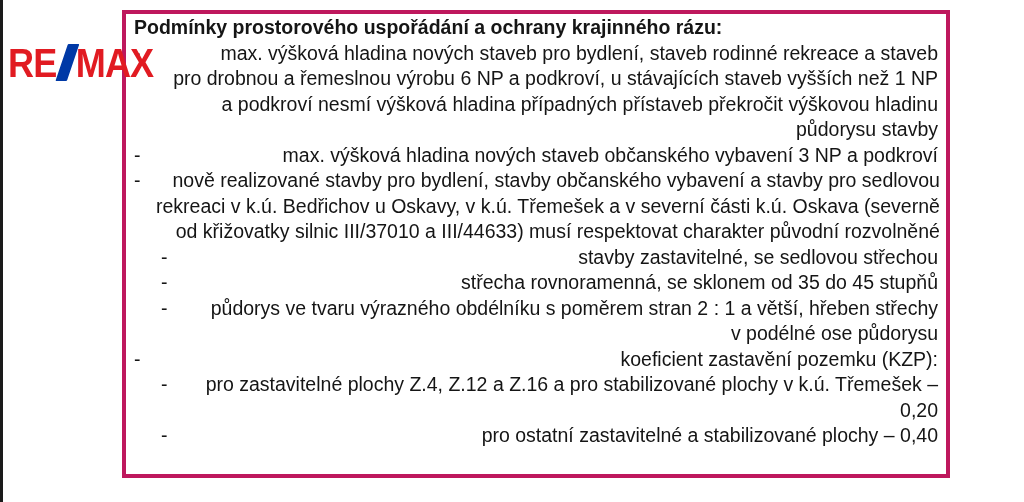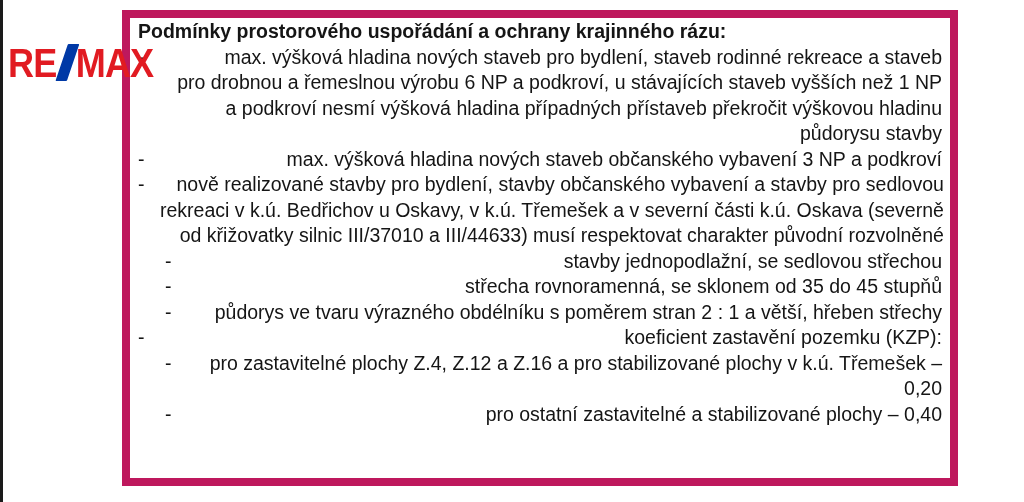--- a/index.html
+++ b/index.html
@@ -24,21 +24,21 @@
     height: 502px;
     background: #1a1a1a;
   }
   .panel {
     position: absolute;
     left: 122px;
     top: 10px;
     width: 804px;
     height: 459px;
     background: #ffffff;
-    border: 8px solid #be185d;
+    border: 4px solid #be185d;
     padding: 1px 8px 0 8px;
     font-size: 19.5px;
     line-height: 25.5px;
     z-index: 1;
   }
   .panel-title {
     font-weight: bold;
     white-space: nowrap;
   }
   .bullet {
@@ -120,33 +120,34 @@
           <span class="dash">-</span>
           <div class="text">
             <div class="ln">nově realizované stavby pro bydlení, stavby občanského vybavení a stavby pro sedlovou</div>
             <div class="ln">rekreaci v k.ú. Bedřichov u Oskavy, v k.ú. Třemešek a v severní části k.ú. Oskava (severně</div>
             <div class="ln">od křižovatky silnic III/37010 a III/44633) musí respektovat charakter původní rozvolněné</div>
           </div>
         </div>
         <div class="bullet level2">
           <span class="dash">-</span>
           <div class="text">
-            <div class="ln">stavby jednopodlažní, se sedlovou střechou</div>
+            <div class="ln">stavby zastavitelné, se sedlovou střechou</div>
           </div>
         </div>
         <div class="bullet level2">
           <span class="dash">-</span>
           <div class="text">
             <div class="ln">střecha rovnoramenná, se sklonem od 35 do 45 stupňů</div>
           </div>
         </div>
         <div class="bullet level2">
           <span class="dash">-</span>
           <div class="text">
             <div class="ln">půdorys ve tvaru výrazného obdélníku s poměrem stran 2 : 1 a větší, hřeben střechy</div>
+            <div class="ln">v podélné ose půdorysu</div>
           </div>
         </div>
         <div class="bullet level1">
           <span class="dash">-</span>
           <div class="text">
             <div class="ln">koeficient zastavění pozemku (KZP):</div>
           </div>
         </div>
         <div class="bullet level2">
           <span class="dash">-</span>

